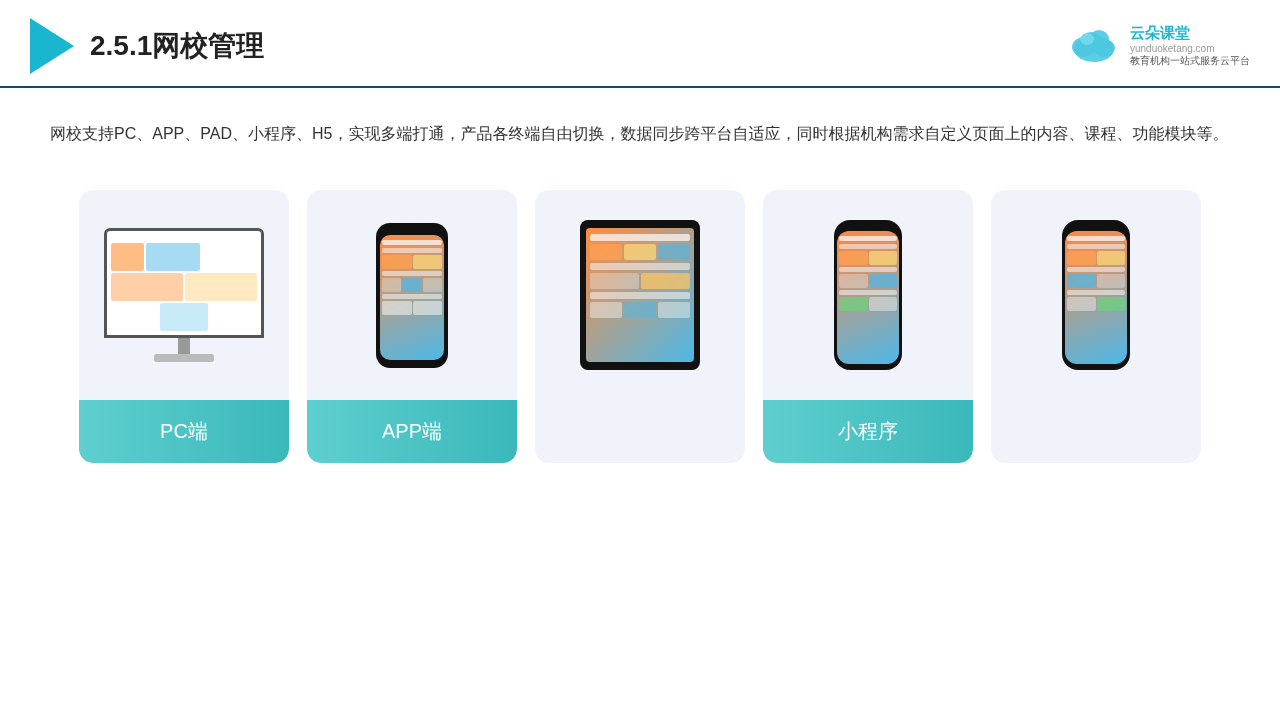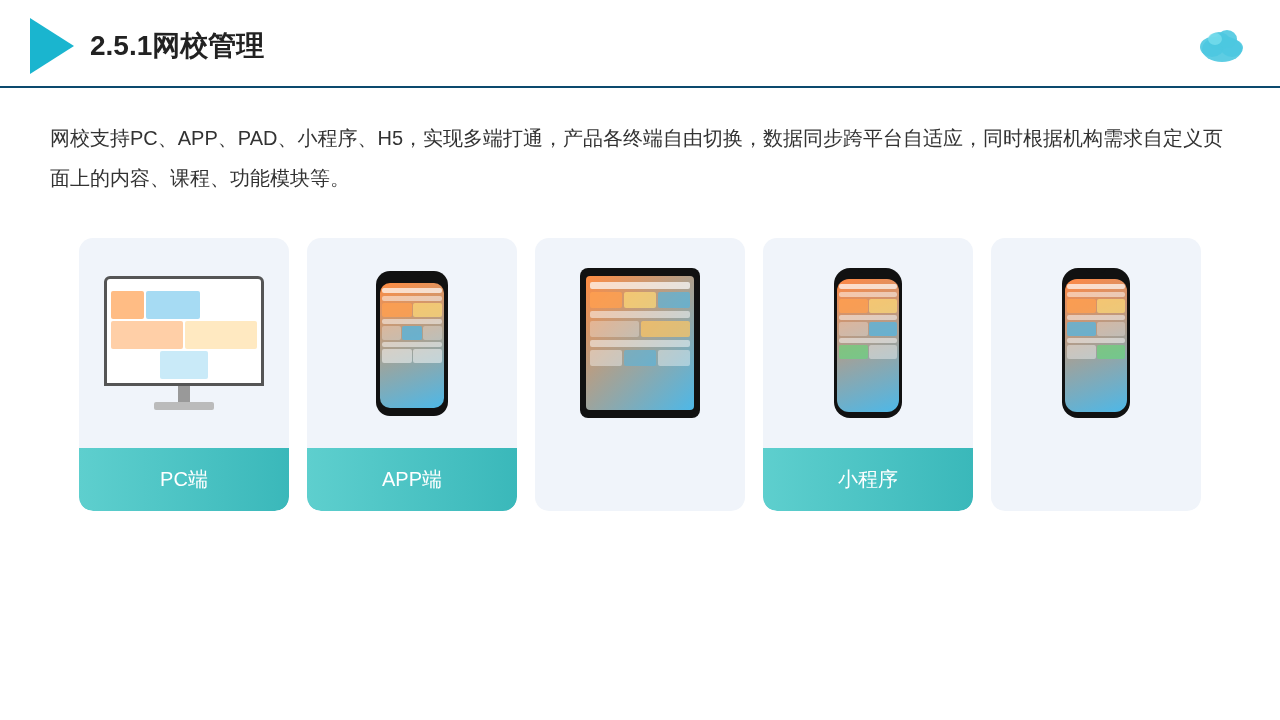--- a/index.html
+++ b/index.html
@@ -53,21 +53,21 @@
       color: #999;
     }
     .logo-slogan {
       font-size: 10px;
       color: #555;
     }
 
     
     .description {
       padding: 30px 50px 0 50px;
-      font-size: 20px;
+      font-size: 16px;
       color: #333;
       line-height: 2;
     }
 
     
     .cards-area {
       display: flex;
       justify-content: center;
       gap: 18px;
       padding: 30px 30px 0 30px;
@@ -264,20 +264,25 @@
     <svg width="55" height="42" viewBox="0 0 55 42">
 
       <ellipse cx="27" cy="24" rx="20" ry="13" fill="#4dc8e0" opacity="0.9"></ellipse>
       <ellipse cx="17" cy="22" rx="12" ry="10" fill="#4dc8e0" opacity="0.9"></ellipse>
       <ellipse cx="37" cy="23" rx="11" ry="9" fill="#4dc8e0" opacity="0.9"></ellipse>
       <ellipse cx="24" cy="16" rx="11" ry="9" fill="#4dc8e0" opacity="0.9"></ellipse>
       <ellipse cx="32" cy="14" rx="10" ry="9" fill="#4dc8e0" opacity="0.9"></ellipse>
 
       <ellipse cx="20" cy="14" rx="7" ry="6" fill="#7de0ee" opacity="0.7"></ellipse>
     </svg>
+    <div>
+      <div class="logo-name">云朵课堂</div>
+      <div class="logo-url">yunduoketang.com</div>
+      <div class="logo-slogan">教育机构一站式服务云平台</div>
+    </div>
   </div>
 </div>
 
 <div class="description">
   <p>网校支持PC、APP、PAD、小程序、H5，实现多端打通，产品各终端自由切换，数据同步跨平台自适应，同时根据机构需求自定义页面上的内容、课程、功能模块等。</p>
 </div>
 
 <div class="cards-area">
 
   <div class="card">

